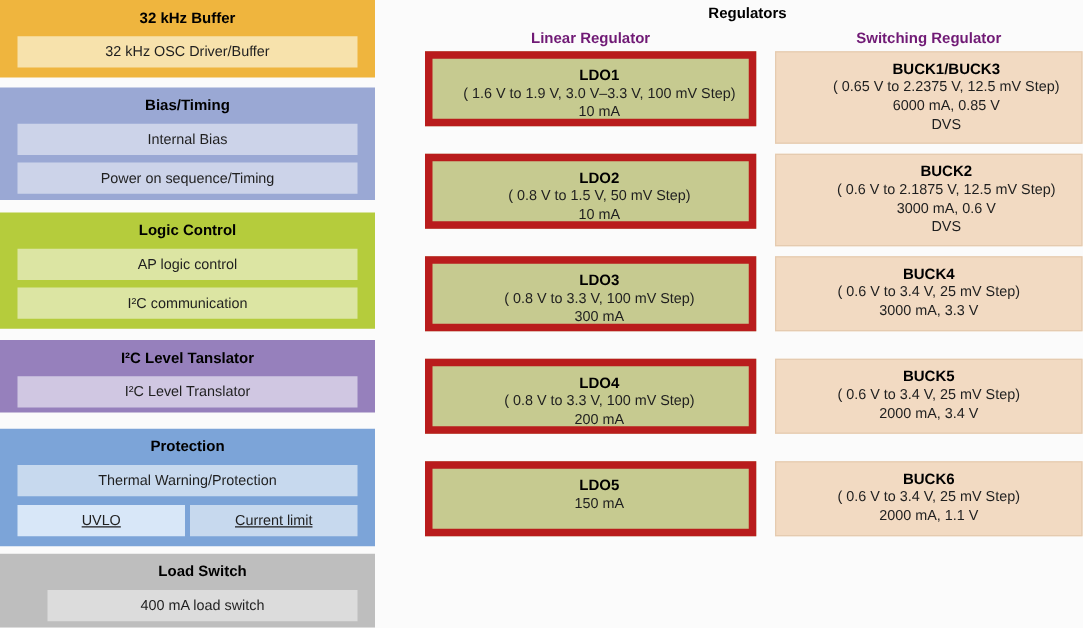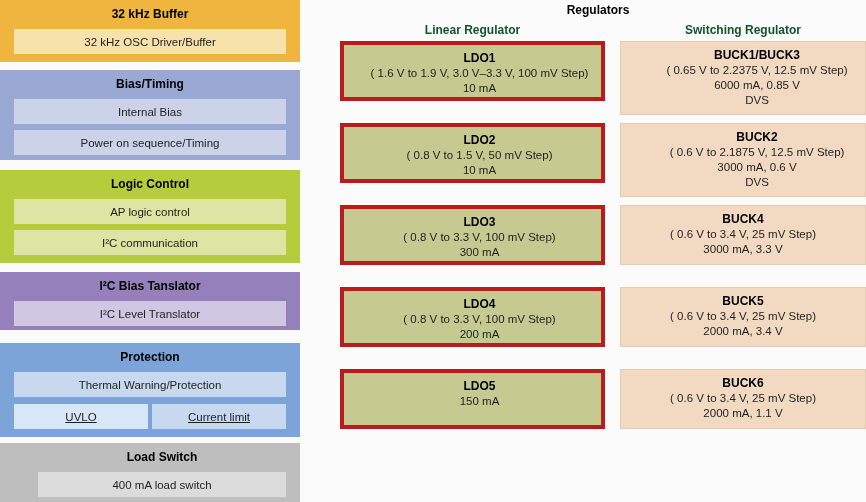--- a/index.html
+++ b/index.html
@@ -41,29 +41,29 @@
   .reg-title{
     text-align:center;font-weight:bold;font-size:12px;color:#000;
     padding-top:3px;height:23px;box-sizing:border-box;
   }
   .reg-grid{
     display:grid;margin-left:10px;
     grid-template-columns:265px 246px;column-gap:15px;
     grid-template-rows:18px repeat(5,82px);
   }
   .col-header{
-    text-align:center;font-weight:bold;font-size:12px;color:#14532d;
+    text-align:center;font-weight:bold;font-size:12px;color:#701a75;
     height:18px;line-height:14px;
   }
   .card{
     box-sizing:border-box;text-align:center;font-size:11.5px;
     padding-top:6px;line-height:15px;
   }
   .card-name{font-weight:bold;font-size:12px;color:#000;}
-  .card.ldo{background:#c6ca90;border:4px solid #b91c1c;height:60px;padding-left:14px;}
+  .card.ldo{background:#c6ca90;border:6px solid #b91c1c;height:60px;padding-left:14px;}
   .card.buck{background:#f2dac2;border:1px solid #e5cbb0;height:60px;}
   .card.tall{height:74px;padding-left:28px;}
 </style>
 </head>
 <body>
 
 <div class="left-panel">
 
   <div class="block c-orange b1">
     <div class="block-title">32 kHz Buffer</div>
@@ -76,21 +76,21 @@
     <div class="block-item">Power on sequence/Timing</div>
   </div>
 
   <div class="block c-green b3">
     <div class="block-title">Logic Control</div>
     <div class="block-item">AP logic control</div>
     <div class="block-item">I²C communication</div>
   </div>
 
   <div class="block c-purple b4">
-    <div class="block-title">I²C Bias Tanslator</div>
+    <div class="block-title">I²C Level Tanslator</div>
     <div class="block-item">I²C Level Translator</div>
   </div>
 
   <div class="block c-blue b5">
     <div class="block-title">Protection</div>
     <div class="block-item">Thermal Warning/Protection</div>
     <div class="block-row">
       <div class="block-item item-uvlo">UVLO</div>
       <div class="block-item">Current limit</div>
     </div>

